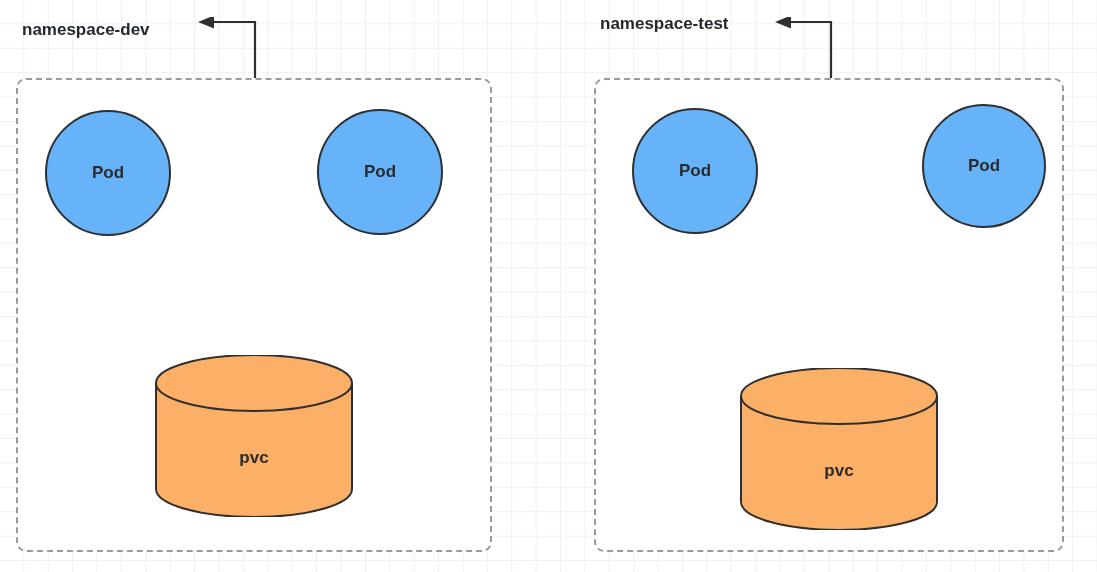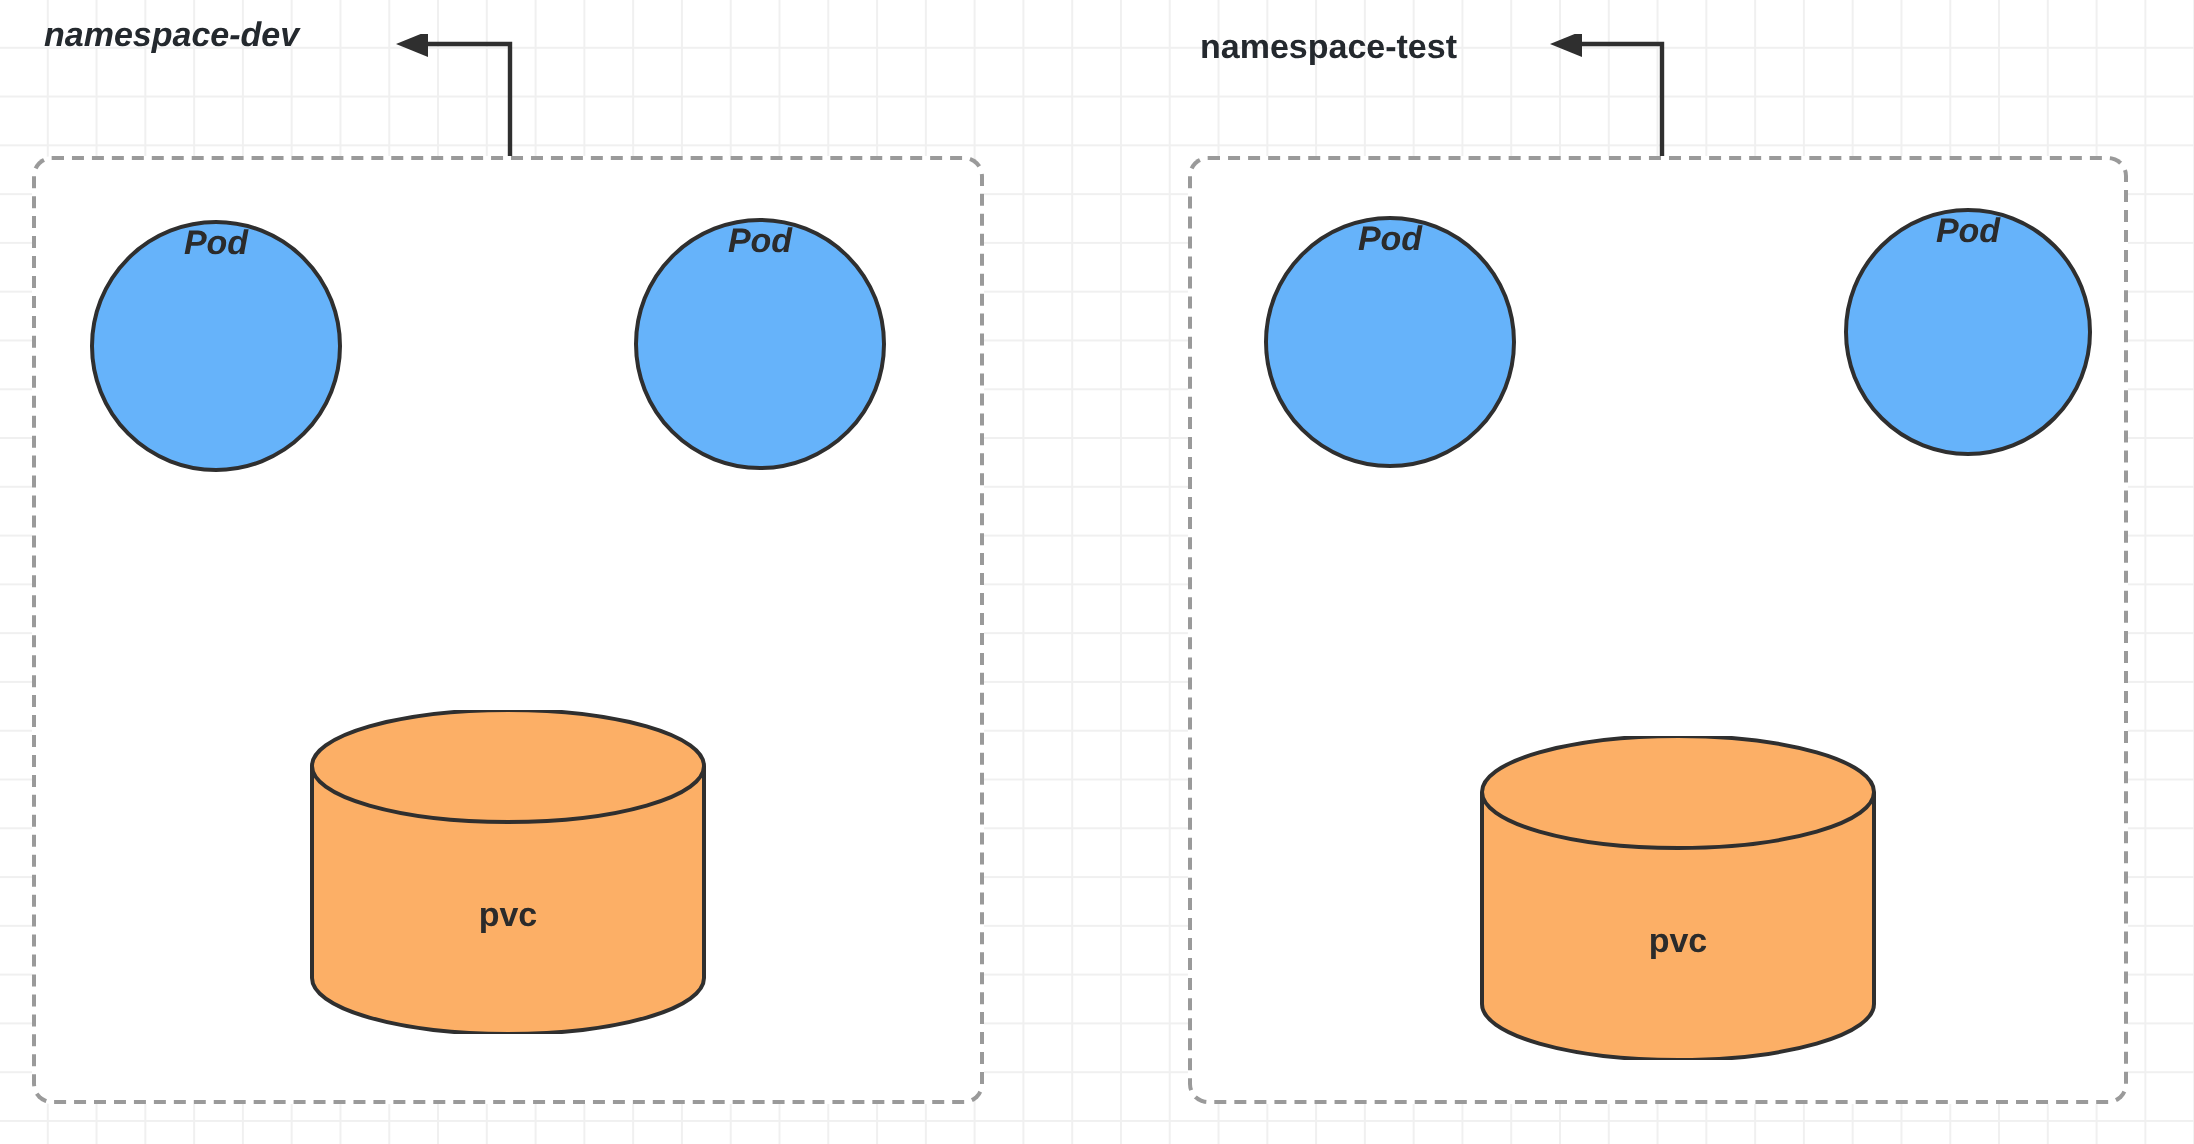--- a/index.html
+++ b/index.html
@@ -47,22 +47,22 @@
   }
 
   
   .pod {
     position: absolute;
     border-radius: 50%;
     background: #66b3fa;
     border: 2px solid #2f2f2f;
     box-sizing: border-box;
     display: flex;
+    align-items: center;
     justify-content: center;
-    font-style: italic;
   }
   .pod-label {
     font-size: 17px;
     font-weight: bold;
     color: #2b2b2b;
     user-select: none;
   }
 
   
   .cyl {
@@ -82,21 +82,21 @@
 </style>
 </head>
 <body>
 
 <div id="canvas" style="width: 1097px; height: 572px;">
     <div class="ns-box" style="left: 16px; top: 78px; width: 476px; height: 474px; border-color: rgb(154, 154, 154);"></div>
     <div class="elbow" style="left: 191px; top: 17px; width: 71px; height: 66px;"><svg width="71" height="66" viewBox="0 0 71 66">
         <path d="M 64 61 L 64 5 L 20 5" fill="none" stroke="#2f2f2f" stroke-width="2.2" stroke-linecap="butt" stroke-linejoin="miter"></path>
         <path d="M 7 5 L 23 -1.5 L 23 11.5 Z" fill="#2f2f2f"></path>
       </svg></div>
-    <div class="ns-label" style="left: 22px; top: 8px; color: rgb(36, 41, 46); font-style: italic;">namespace-dev</div>
+    <div class="ns-label" style="left: 22px; top: 20px; color: rgb(36, 41, 46);">namespace-dev</div>
     <div class="pod" style="left: 45px; top: 110px; width: 126px; height: 126px; background: rgb(102, 179, 250); border-color: rgb(47, 47, 47);">
       <span class="pod-label">Pod</span>
     </div>
     <div class="pod" style="left: 317px; top: 109px; width: 126px; height: 126px; background: rgb(102, 179, 250); border-color: rgb(47, 47, 47);">
       <span class="pod-label">Pod</span>
     </div>
     <div class="cyl" style="left: 155px; top: 355px; width: 198px; height: 162px;">
       <svg width="198" height="162" viewBox="0 0 198 162">
         <path d="M 1 28 L 1 134 A 98 28 0 0 0 197 134 L 197 28 A 98 28 0 0 0 1 28 Z" fill="#fcaf66" stroke="#2f2f2f" stroke-width="2"></path>
         <path d="M 1 28 A 98 28 0 0 0 197 28" fill="none" stroke="#2f2f2f" stroke-width="2"></path>

